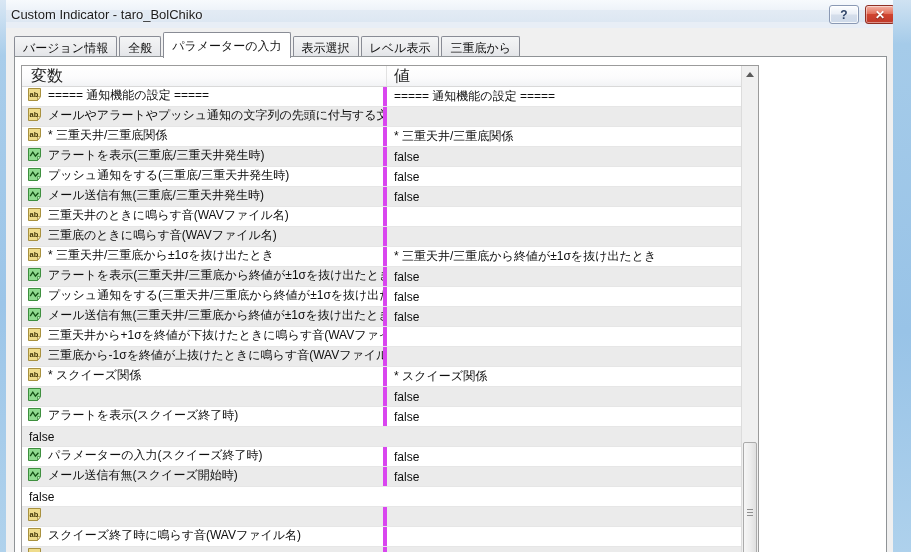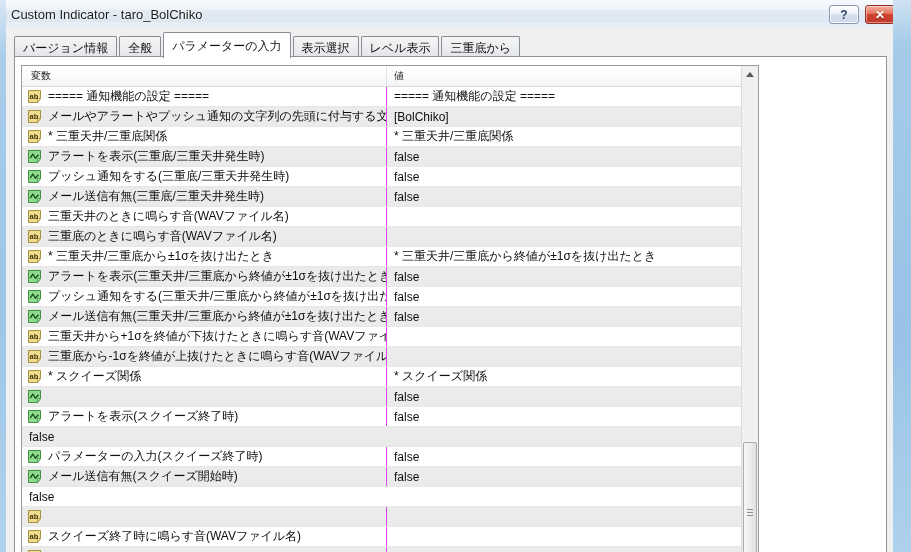--- a/index.html
+++ b/index.html
@@ -42,30 +42,30 @@
 
   
   .page { position:absolute; left:8px; right:6px; top:28px; bottom:-2px;
     background:#ffffff; border:1px solid #8f9396; z-index:2; }
 
   
   .ptable { position:absolute; left:6px; top:8px; width:738px; bottom:-1px;
     border:1px solid #9b9b9b; background:#fff; overflow:hidden; }
   .thead { position:absolute; left:0; right:17px; top:0; height:21px; display:flex;
     background:linear-gradient(180deg,#ffffff 0%,#fbfbfc 60%,#f2f3f5 100%);
-    border-bottom:1px solid #d9d9d9; font-size:10px; color:#222; }
+    border-bottom:1px solid #d9d9d9; font-size:16px; color:#222; }
   .th { display:flex; align-items:center; }
   .th.c-name { width:365px; padding-left:9px; border-right:1px solid #e2e2e2; }
   .th.c-value { flex:1; padding-left:7px; }
   .tbody { position:absolute; left:0; right:17px; top:21px; bottom:0; overflow:hidden; }
   .row { height:20px; display:flex; align-items:stretch; font-size:12px; color:#0d0d0d;
     border-bottom:1px solid #e6e6e6; background:#ffffff; }
   .row.alt { background:#ebebeb; }
-  .cell-name { width:365px; display:flex; align-items:center; overflow:hidden;
-    white-space:nowrap; border-right:1px solid #d946ef; }
+  .cell-name { width:365px; display:flex; overflow:hidden;
+    white-space:nowrap; border-right:4px solid #d946ef; }
   .cell-name .icon { flex:0 0 15px; height:15px; margin:0 6px 0 5px; }
   .cell-value { flex:1; display:flex; align-items:center; padding-left:7px;
     overflow:hidden; white-space:nowrap; }
 
   
   .vscroll { position:absolute; top:0; right:0; bottom:0; width:17px;
     background:#f0f0f0; border-left:1px solid #dcdcdc; }
   .sb-up { position:absolute; top:0; left:0; right:0; height:17px;
     display:flex; align-items:center; justify-content:center; }
   .sb-up .tri { width:0; height:0; border-left:4px solid transparent;
@@ -123,21 +123,20 @@
             </div>
             <div class="row alt">
               <div class="cell-name">
                 <span class="icon"><svg width="15" height="15" viewBox="0 0 15 15">
                     <path d="M1.5 1.5 H13.5 V9.5 L10.5 13.5 H1.5 Z" fill="#EFDC8C" stroke="#A8913F"></path>
                     <path d="M13.5 9.5 L10.5 9.5 L10.5 13.5 Z" fill="#F8EFC2" stroke="#A8913F" stroke-width="0.8"></path>
                     <text x="2.6" y="9.8" font-size="7.5" font-weight="bold" fill="#3f3408" font-family="Liberation Sans,sans-serif">ab</text>
                   </svg></span>
                 <span>メールやアラートやプッシュ通知の文字列の先頭に付与する文字列</span>
               </div>
-              <div class="cell-value">[BolChiko]</div>
             </div>
             <div class="row">
               <div class="cell-name">
                 <span class="icon"><svg width="15" height="15" viewBox="0 0 15 15">
                     <path d="M1.5 1.5 H13.5 V9.5 L10.5 13.5 H1.5 Z" fill="#EFDC8C" stroke="#A8913F"></path>
                     <path d="M13.5 9.5 L10.5 9.5 L10.5 13.5 Z" fill="#F8EFC2" stroke="#A8913F" stroke-width="0.8"></path>
                     <text x="2.6" y="9.8" font-size="7.5" font-weight="bold" fill="#3f3408" font-family="Liberation Sans,sans-serif">ab</text>
                   </svg></span>
                 <span>* 三重天井/三重底関係</span>
               </div>

